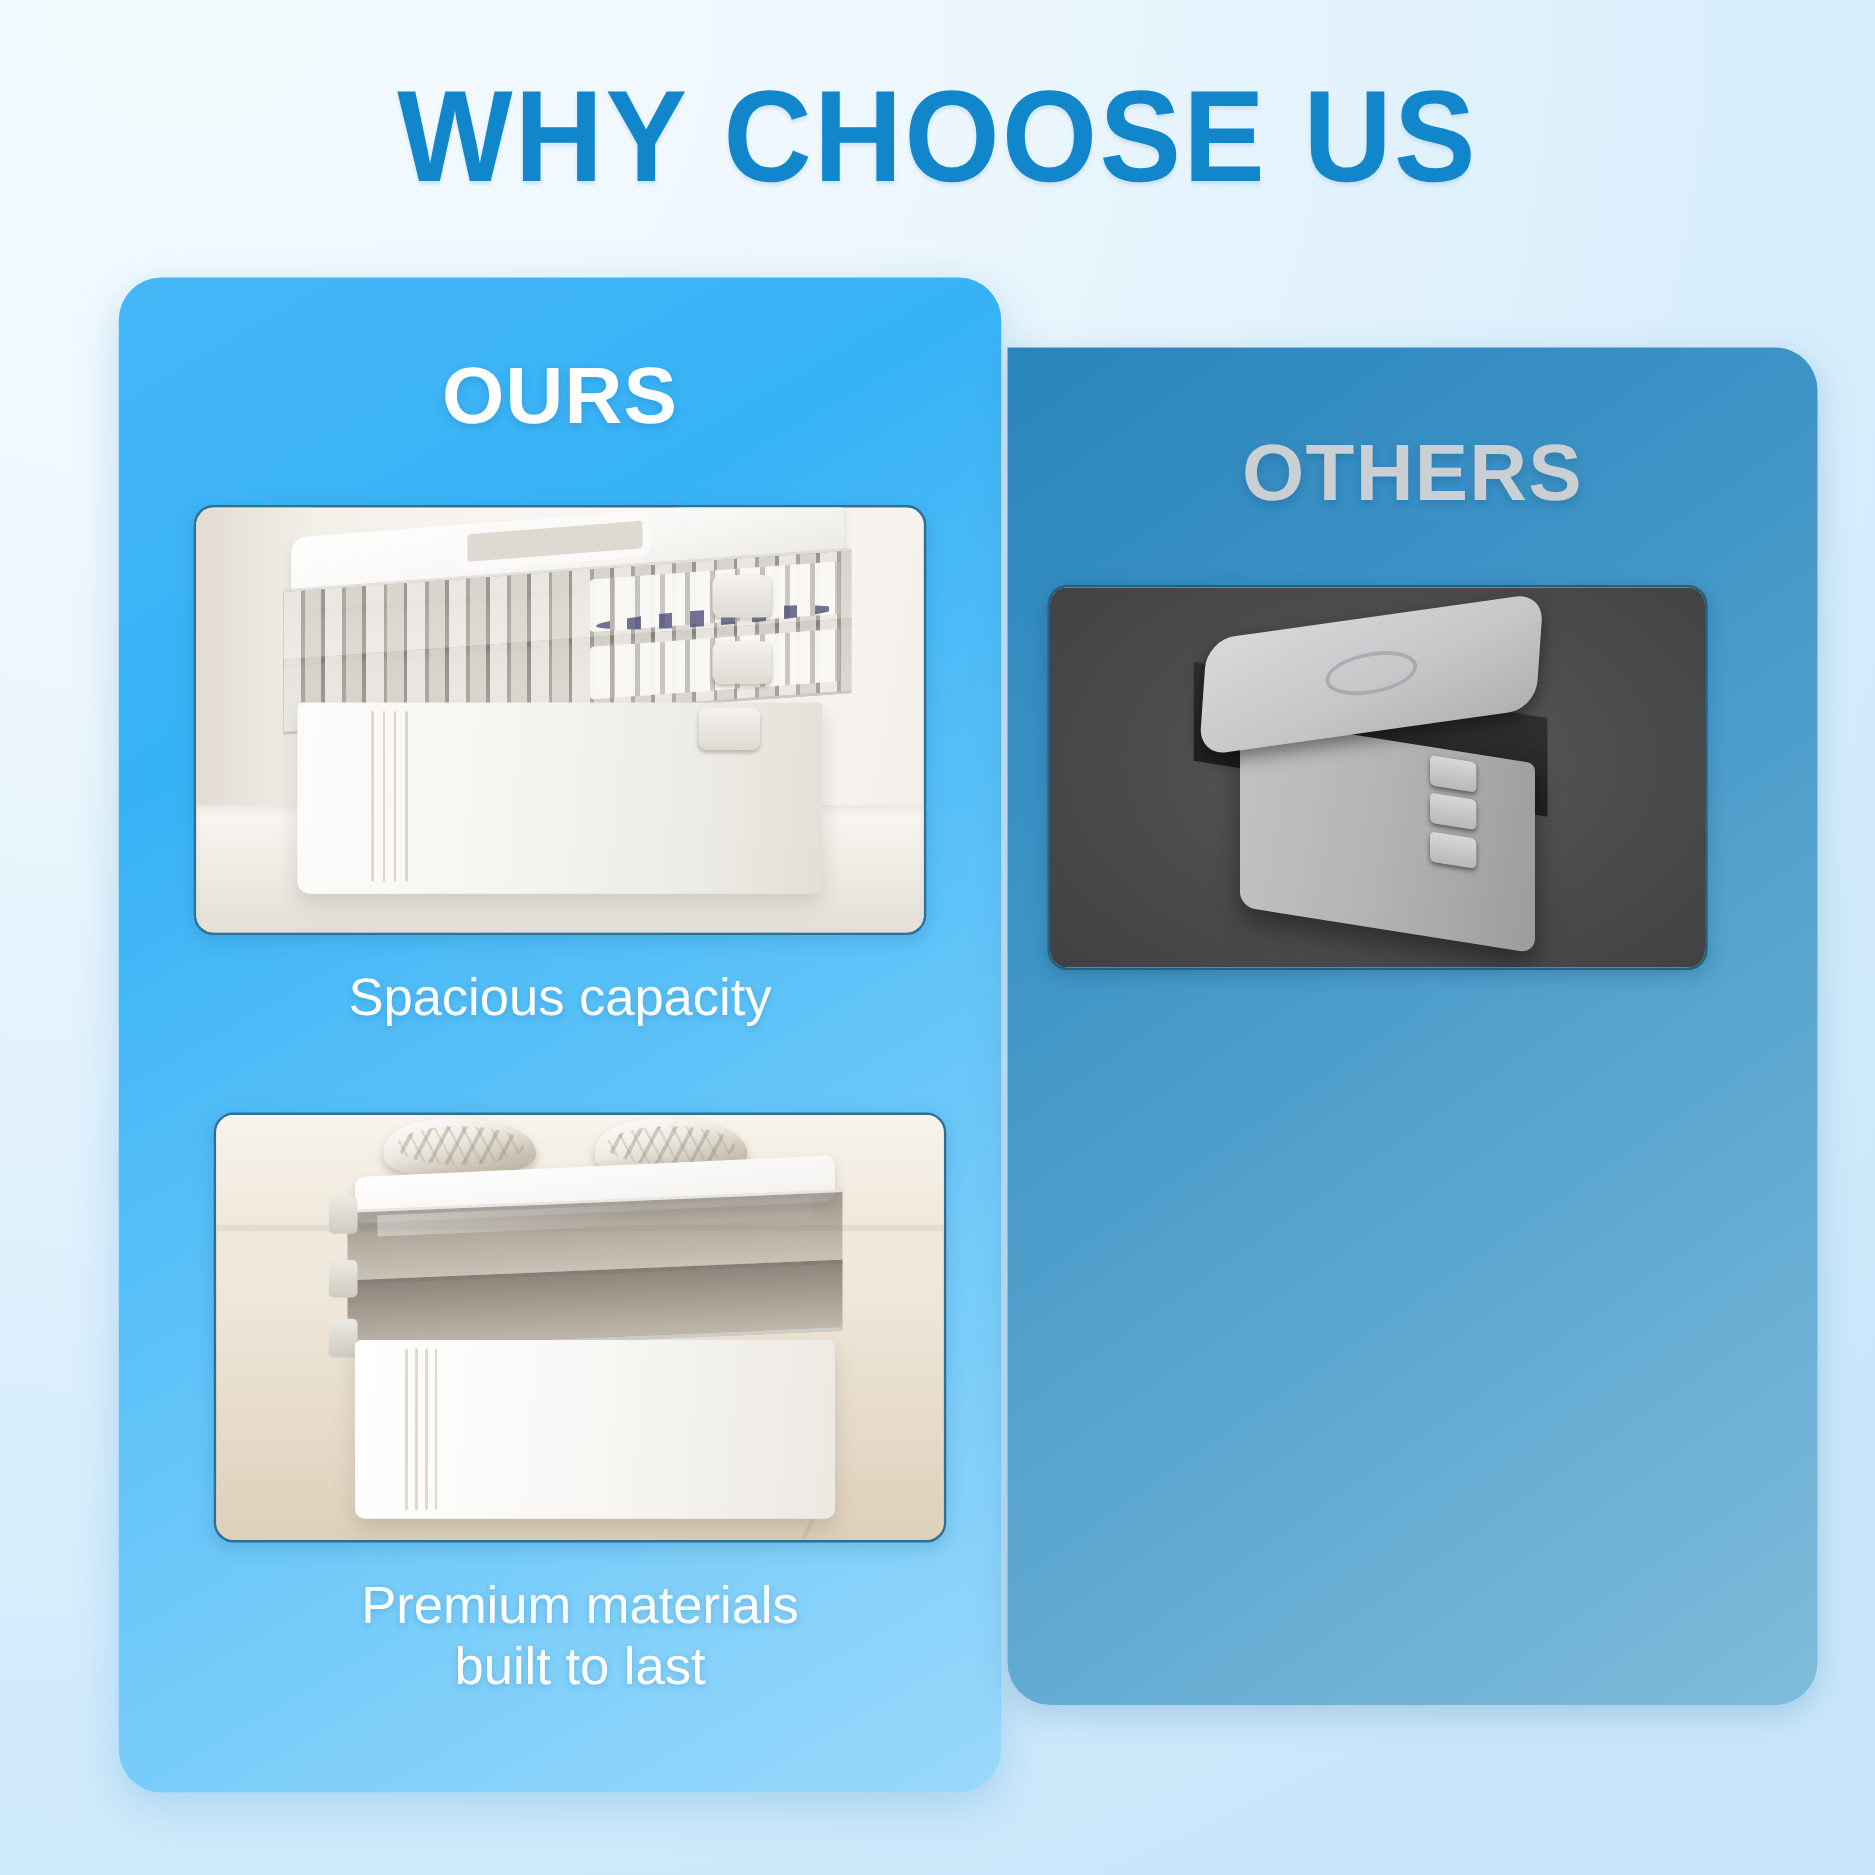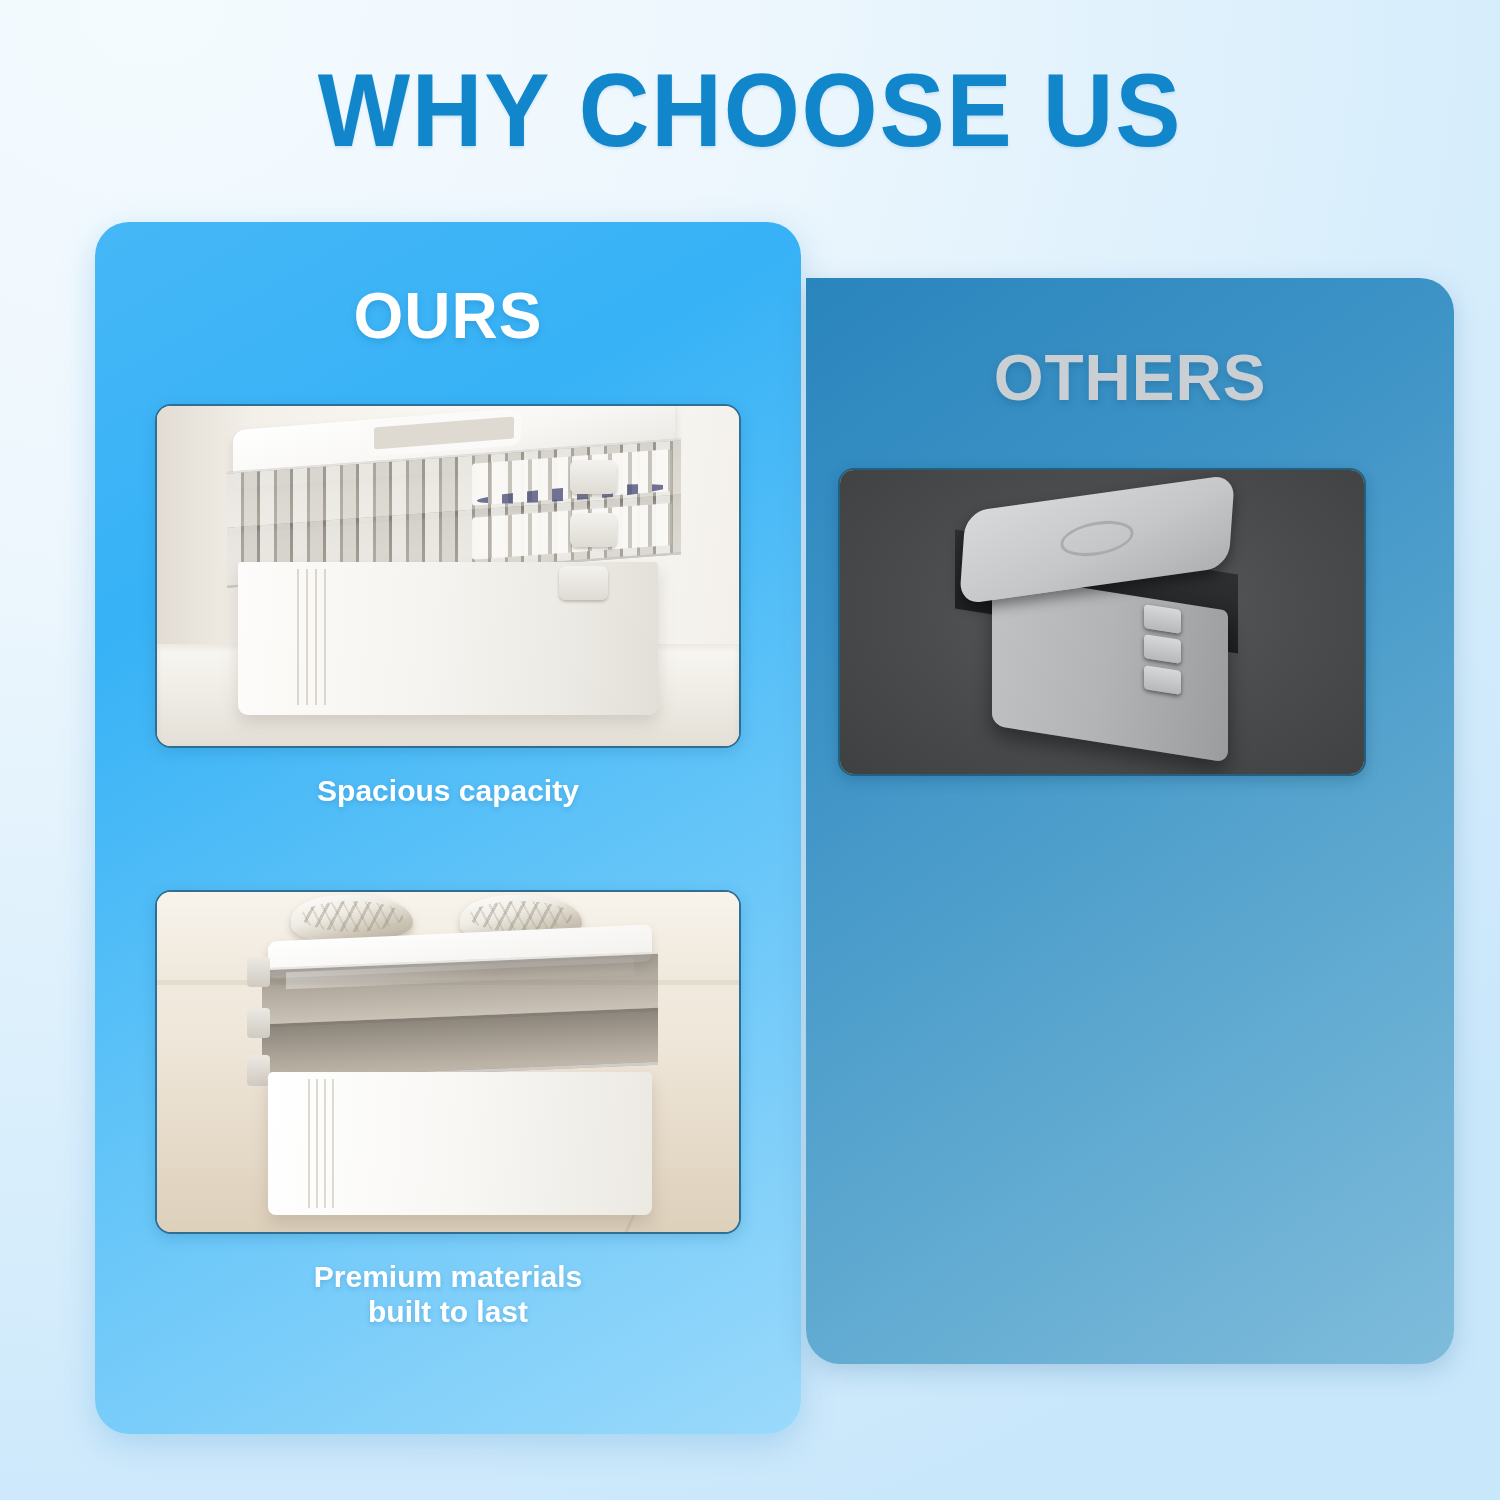--- a/index.html
+++ b/index.html
@@ -94,22 +94,22 @@
   }
   .card-caption {
     position: absolute;
     width: 100%;
     text-align: center;
     line-height: 1.16;
     white-space: pre-line;
   }
   .caption-ours {
     color: #ffffff;
-    font-size: 30px;
-    font-weight: 700;
+    font-size: 42px;
+    font-weight: 400;
     text-shadow: 0 2px 5px rgba(30,120,180,0.30);
   }
   .caption-others {
     color: #ccd3d7;
     font-size: 40px;
     font-weight: 400;
     text-shadow: 0 2px 5px rgba(25,85,125,0.32);
   }
 
   .photo {
@@ -420,21 +420,21 @@
         <div class="ph-layer p1-body"></div>
         <div class="ph-layer p1-ribs"></div>
         <div class="ph-layer p1-clip p1-clipA"></div>
         <div class="ph-layer p1-clip p1-clipB"></div>
         <div class="ph-layer p1-clip p1-clipC"></div>
       </div>
 
       <div class="card-caption caption-ours" style="top:370px;">Spacious capacity</div>
     </div>
 
-    <div class="card" style="left:60px; top:668px; width:586px;">
+    <div class="card" style="left:76px; top:668px; width:586px;">
 
       <div class="photo photo-ours" style="width:586px; height:344px;">
         <div class="ph-layer p2-bg"></div>
         <div class="ph-layer p2-wall"></div>
         <div class="ph-layer p2-floorline"></div>
         <div class="ph-layer p2-shoe p2-shoeL">
             <span class="p2-shoeTex"></span>
           </div>
         <div class="ph-layer p2-shoe p2-shoeR">
             <span class="p2-shoeTex"></span>

